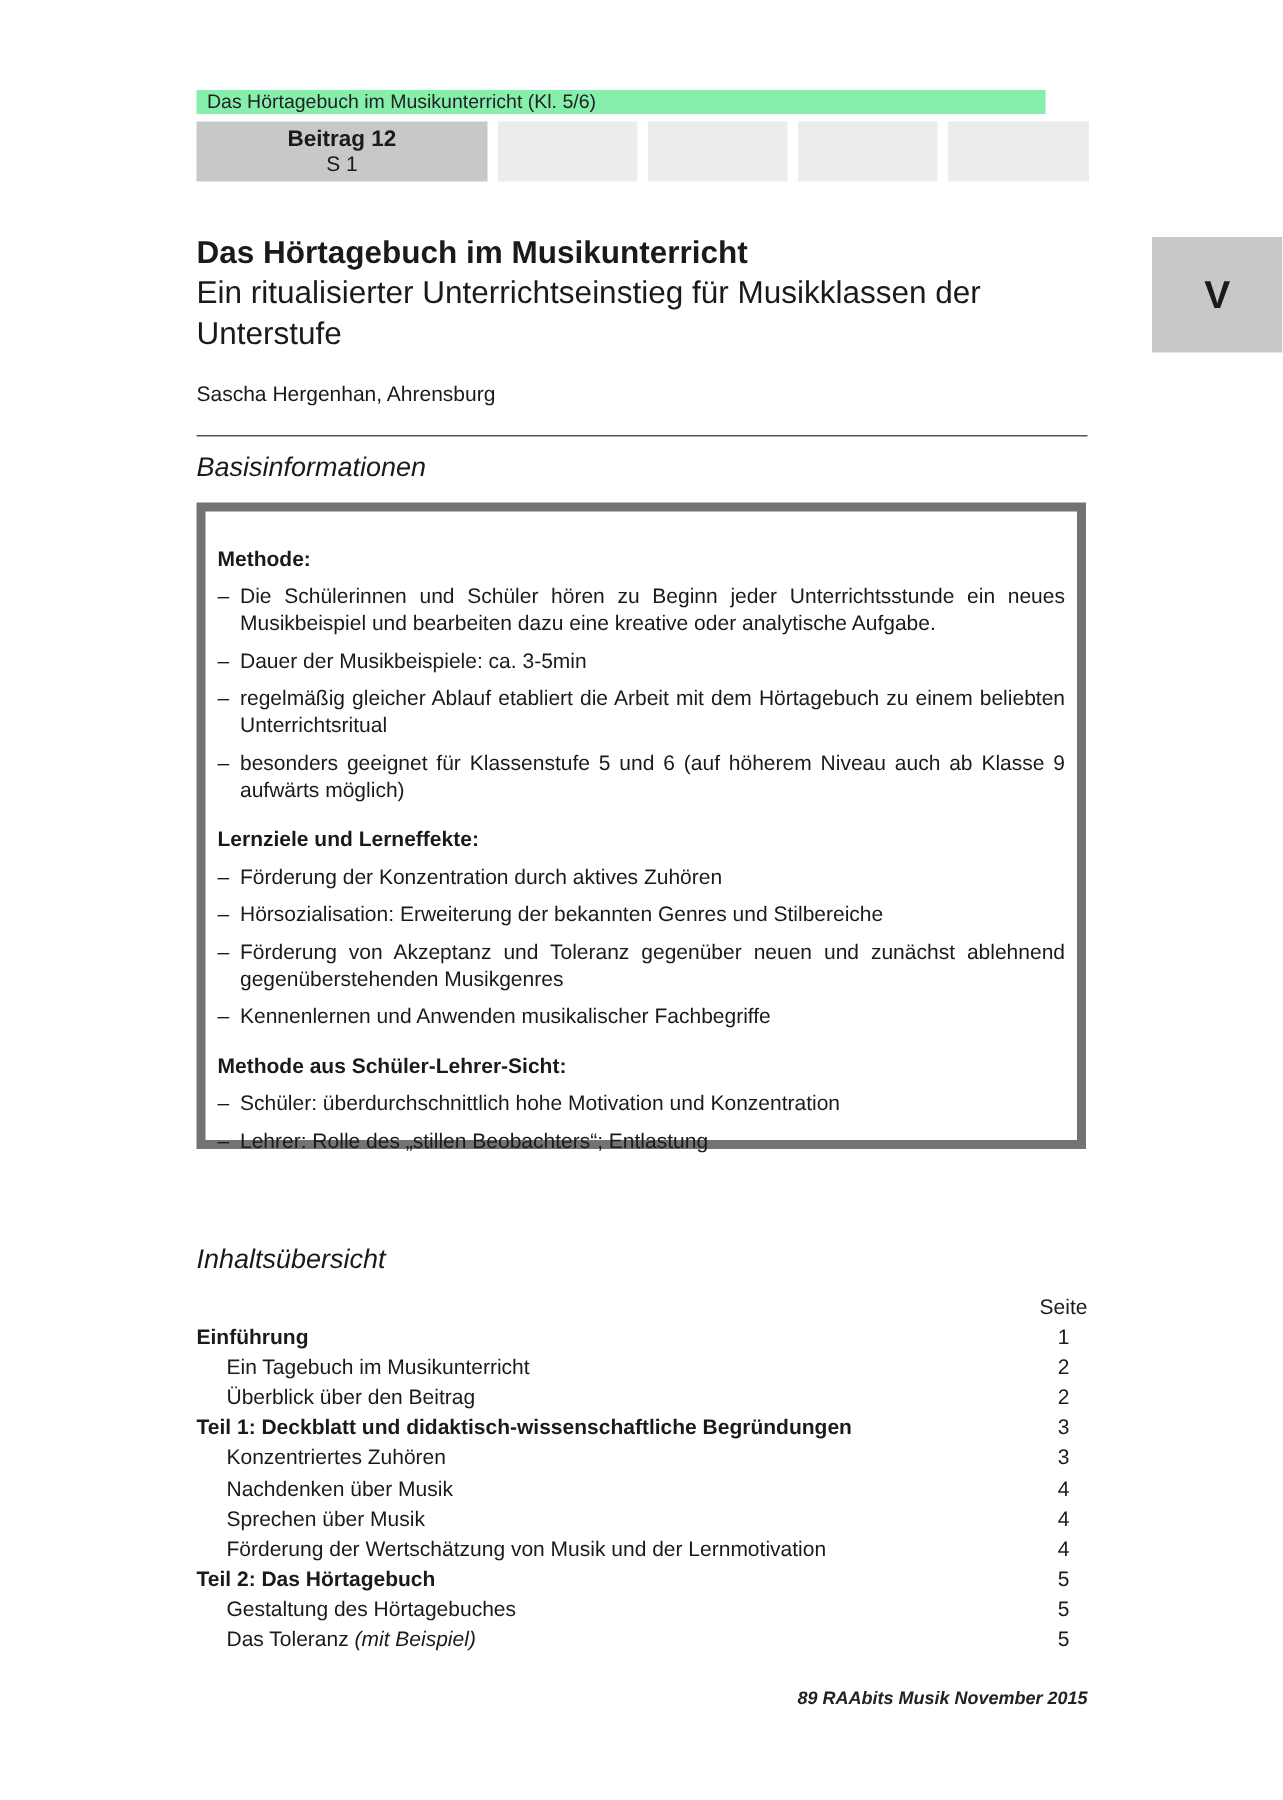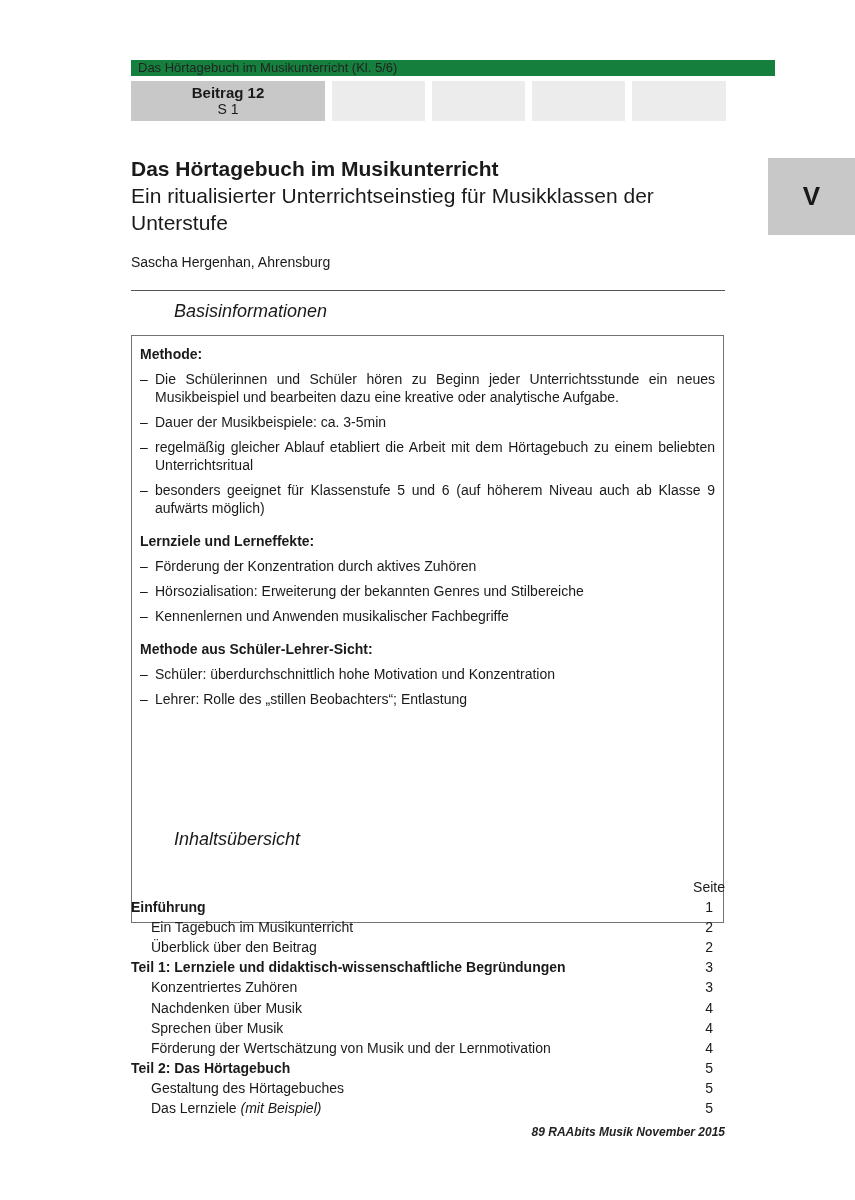--- a/index.html
+++ b/index.html
@@ -1,37 +1,37 @@
 <!DOCTYPE html>
 <html><head>
 <meta charset="utf-8">
 <style>
   html, body { margin:0; padding:0; background:#ffffff; }
   body { width:855px; height:1200px; position:relative; font-family:"Liberation Sans", sans-serif; color:#1a1a1a; overflow:hidden; }
-  .hdr-strip { position:absolute; left:131px; top:60px; width:644px; height:16px; background:#15803d; font-size:13px; line-height:16px; padding-left:7px; box-sizing:border-box; color:#222; }
+  .hdr-strip { position:absolute; left:131px; top:60px; width:566px; height:16px; background:#86efac; font-size:13px; line-height:16px; padding-left:7px; box-sizing:border-box; color:#222; }
   .tabs { position:absolute; left:131px; top:81px; width:594px; height:40px; display:flex; gap:7px; }
   .tab { background:#ececec; height:40px; flex:0 0 auto; }
   .tab.active { background:#c8c8c8; width:194px; text-align:center; }
   .tab.t2 { width:93px; } .tab.t3 { width:93px; } .tab.t4 { width:93px; } .tab.t5 { width:94px; }
   .tab .beitrag { font-weight:bold; font-size:15px; line-height:17px; padding-top:3px; color:#1a1a1a; }
   .tab .seite { font-size:14px; line-height:17px; color:#1a1a1a; }
   .side-tab { position:absolute; left:768px; top:158px; width:87px; height:77px; background:#c8c8c8; text-align:center; font-weight:bold; font-size:26px; line-height:77px; color:#1a1a1a; }
   .title { position:absolute; left:131px; top:156px; font-size:21px; font-weight:bold; line-height:26px; }
   .subtitle { position:absolute; left:131px; top:182px; width:600px; font-size:21px; line-height:27px; }
   .author { position:absolute; left:131px; top:253px; font-size:14px; line-height:18px; }
   .rule { position:absolute; left:131px; top:290px; width:594px; height:1px; background:#555; }
-  .sect { position:absolute; left:131px; font-size:18px; font-style:italic; line-height:22px;margin-left:43px; }
-  .box { position:absolute; left:131px; top:335px; width:593px; height:588px; border:1px solid #737373; box-sizing:border-box; padding:9px 8px 0 8px; font-size:14px; line-height:18px; }
+  .sect { position:absolute; left:131px; font-size:18px; font-style:italic; line-height:22px; }
+  .box { position:absolute; left:131px; top:335px; width:593px; height:431px; border:6px solid #737373; box-sizing:border-box; padding:22px 8px 0 8px; font-size:14px; line-height:18px; }
   .box h4 { margin:0; font-size:14px; font-weight:bold; line-height:18px; }
   .box ul { list-style:none; margin:0; padding:0; }
   .box li { position:relative; padding-left:15px; text-align:justify; margin-top:7px; }
   .box li::before { content:"–"; position:absolute; left:0; top:0; }
   .box .grp { margin-bottom:15px; }
   .box .grp:last-child { margin-bottom:0; }
-  .toc { position:absolute; left:131px; top:861px; width:594px; font-size:14px; line-height:20px;margin-top:16px; }
+  .toc { position:absolute; left:131px; top:861px; width:594px; font-size:14px; line-height:20px; }
   .toc .row { display:flex; justify-content:space-between; height:20.1px; }
   .toc .row.bold { font-weight:bold; }
   .toc .row.sub .lbl { padding-left:20px; }
   .toc .row .pg { width:30px; text-align:right; padding-right:12px; font-weight:normal; }
   .toc .row.head .pg { width:auto; padding-right:0; }
   .toc .it { font-style:italic; }
   .footer { position:absolute; left:131px; top:1124px; width:594px; text-align:right; font-size:12px; font-style:italic; line-height:16px; color:#222;font-weight:bold; }
 </style>
 </head>
 <body>
@@ -64,20 +64,21 @@
         <li>Dauer der Musikbeispiele: ca. 3-5min</li>
         <li>regelmäßig gleicher Ablauf etabliert die Arbeit mit dem Hörtagebuch zu einem beliebten Unterrichtsritual</li>
         <li>besonders geeignet für Klassenstufe 5 und 6 (auf höherem Niveau auch ab Klasse 9 aufwärts möglich)</li>
       </ul>
     </div>
     <div class="grp">
       <h4>Lernziele und Lerneffekte:</h4>
       <ul>
         <li>Förderung der Konzentration durch aktives Zuhören</li>
         <li>Hörsozialisation: Erweiterung der bekannten Genres und Stilbereiche</li>
+        <li>Förderung von Akzeptanz und Toleranz gegenüber neuen und zunächst ablehnend gegenüberstehenden Musikgenres</li>
         <li>Kennenlernen und Anwenden musikalischer Fachbegriffe</li>
       </ul>
     </div>
     <div class="grp">
       <h4>Methode aus Schüler-Lehrer-Sicht:</h4>
       <ul>
         <li>Schüler: überdurchschnittlich hohe Motivation und Konzentration</li>
         <li>Lehrer: Rolle des „stillen Beobachters“; Entlastung</li>
       </ul>
     </div>
@@ -96,21 +97,21 @@
     </div>
     <div class="row sub">
       <span class="lbl"><span>Ein Tagebuch im Musikunterricht</span></span>
       <span class="pg">2</span>
     </div>
     <div class="row sub">
       <span class="lbl"><span>Überblick über den Beitrag</span></span>
       <span class="pg">2</span>
     </div>
     <div class="row bold">
-      <span class="lbl"><span>Teil 1: Lernziele und didaktisch-wissenschaftliche Begründungen</span></span>
+      <span class="lbl"><span>Teil 1: Deckblatt und didaktisch-wissenschaftliche Begründungen</span></span>
       <span class="pg">3</span>
     </div>
     <div class="row sub">
       <span class="lbl"><span>Konzentriertes Zuhören</span></span>
       <span class="pg">3</span>
     </div>
     <div class="row sub">
       <span class="lbl"><span>Nachdenken über Musik</span></span>
       <span class="pg">4</span>
     </div>
@@ -124,18 +125,18 @@
     </div>
     <div class="row bold">
       <span class="lbl"><span>Teil 2: Das Hörtagebuch</span></span>
       <span class="pg">5</span>
     </div>
     <div class="row sub">
       <span class="lbl"><span>Gestaltung des Hörtagebuches</span></span>
       <span class="pg">5</span>
     </div>
     <div class="row sub">
-      <span class="lbl"><span>Das Lernziele</span> <span class="it">(mit Beispiel)</span></span>
+      <span class="lbl"><span>Das Toleranz</span> <span class="it">(mit Beispiel)</span></span>
       <span class="pg">5</span>
     </div>
   </div>
 
 <div class="footer">89 RAAbits Musik November 2015</div>
 
 </body></html>

